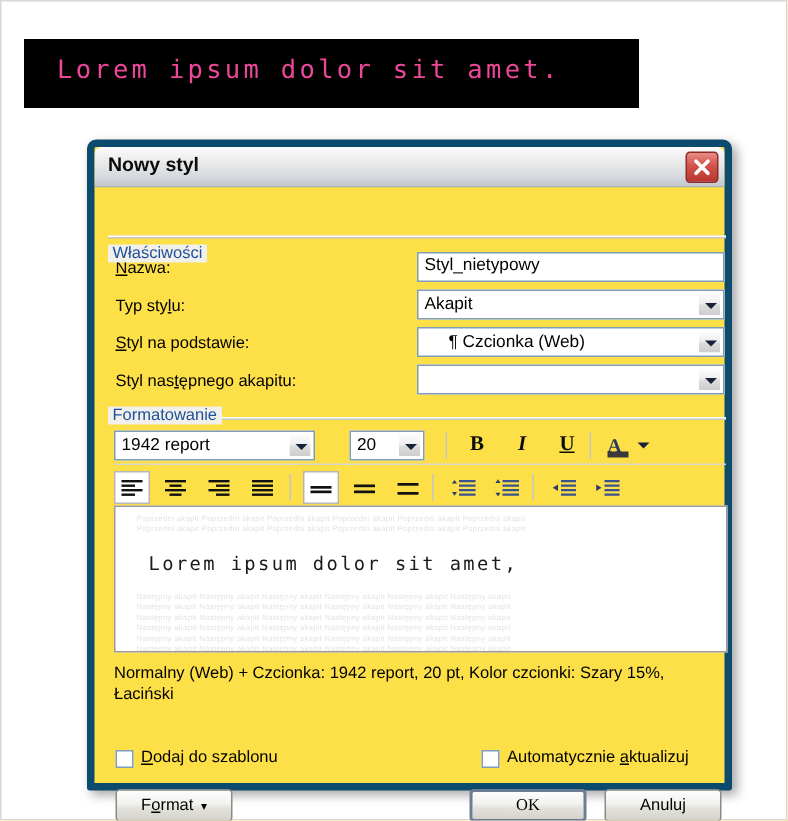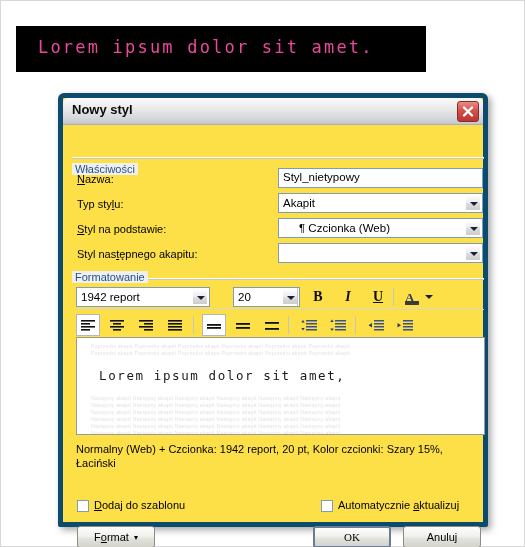--- a/index.html
+++ b/index.html
@@ -207,21 +207,21 @@
         <span class="arrow"></span>
       </div>
 
       <div class="group-label" style="left:9px;top:146px;">Formatowanie</div>
       <div class="group-line" style="left:9px;top:153px;width:412px;"></div>
 
       <div class="combo" style="left:13px;top:162px;width:134px;">
         <span class="val">1942 report</span>
         <span class="arrow"></span>
       </div>
-      <div class="combo" style="left:170px;top:162px;width:67px;">
+      <div class="combo" style="left:170px;top:162px;width:50px;">
         <span class="val">20</span>
         <span class="arrow"></span>
       </div>
 
       <div class="tsep" style="left:234px;top:163px;"></div>
 
       <div class="tbtn" style="left:243px;top:161px;">
         <span class="glyph">B</span>
       </div>
       <div class="tbtn" style="left:273px;top:161px;">

